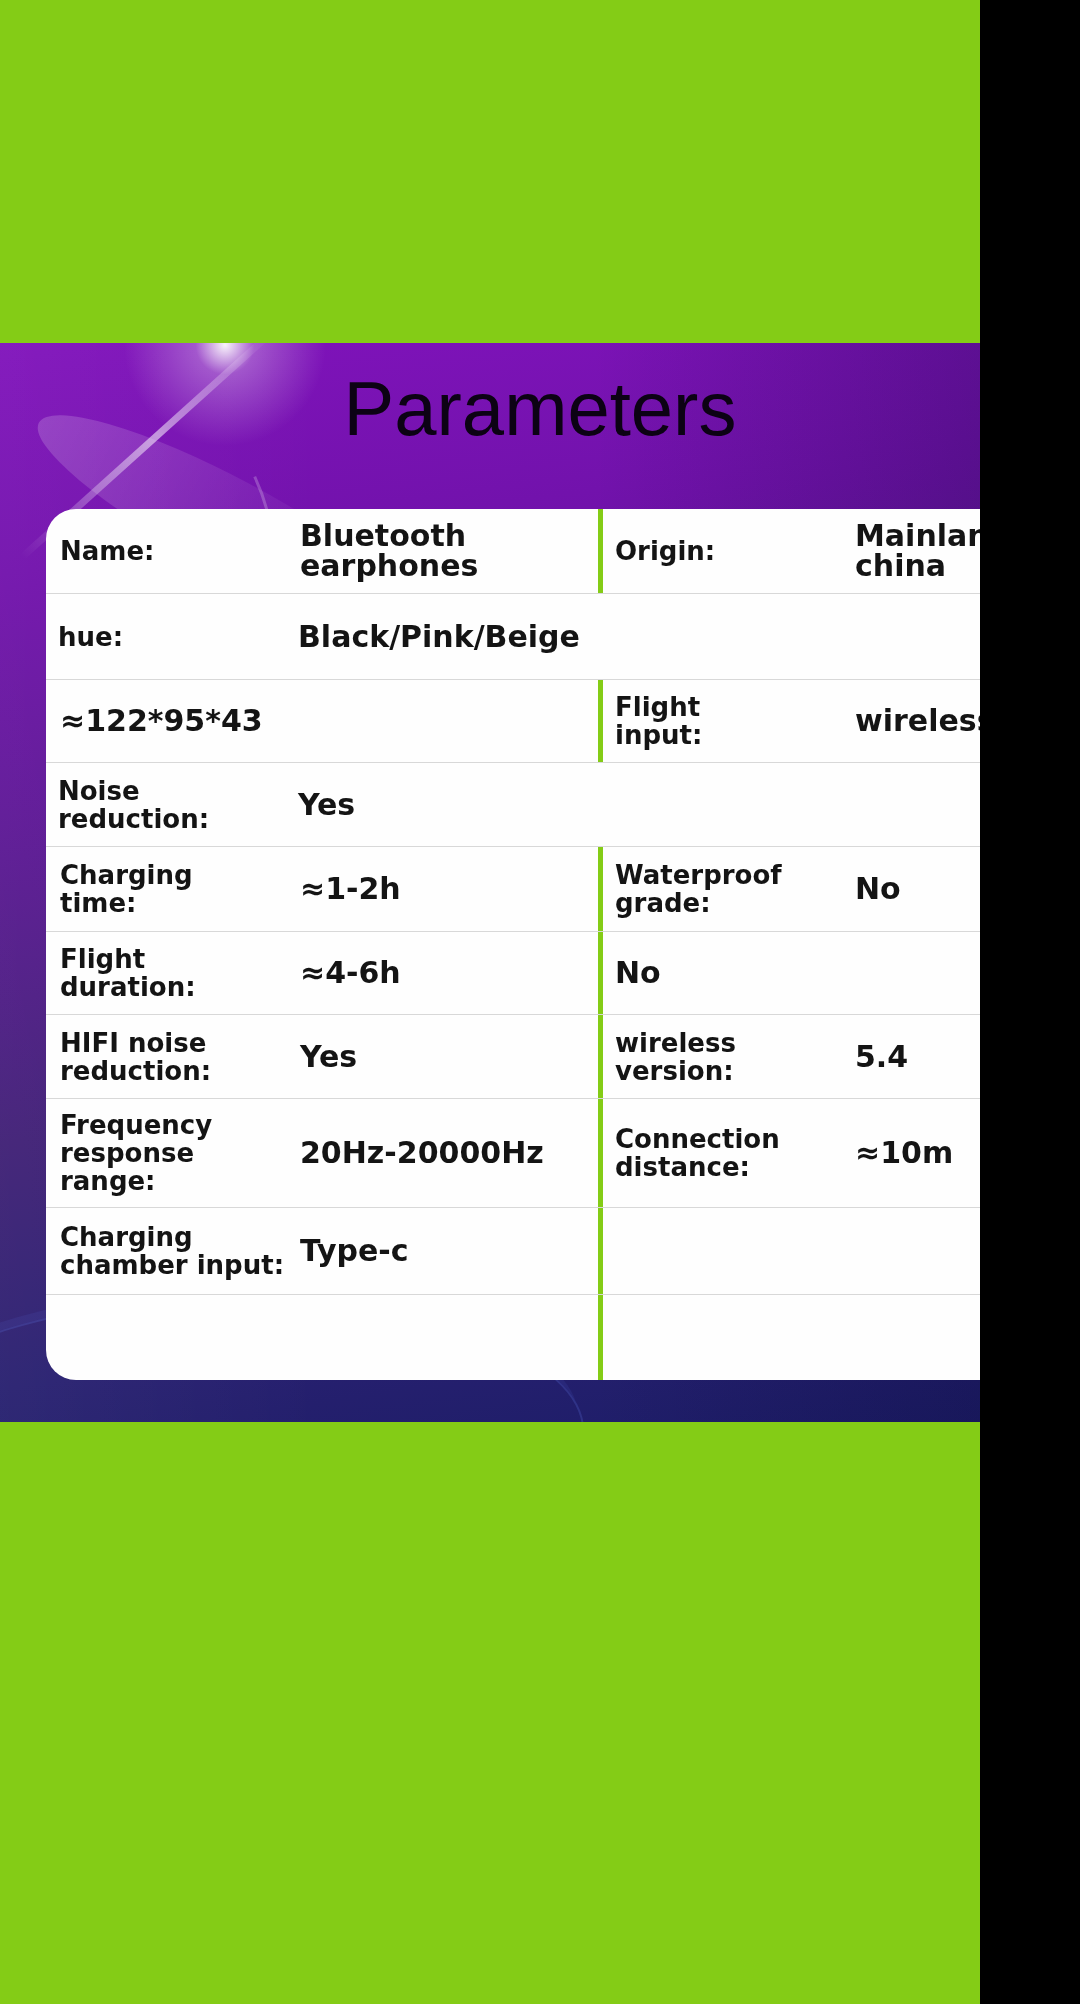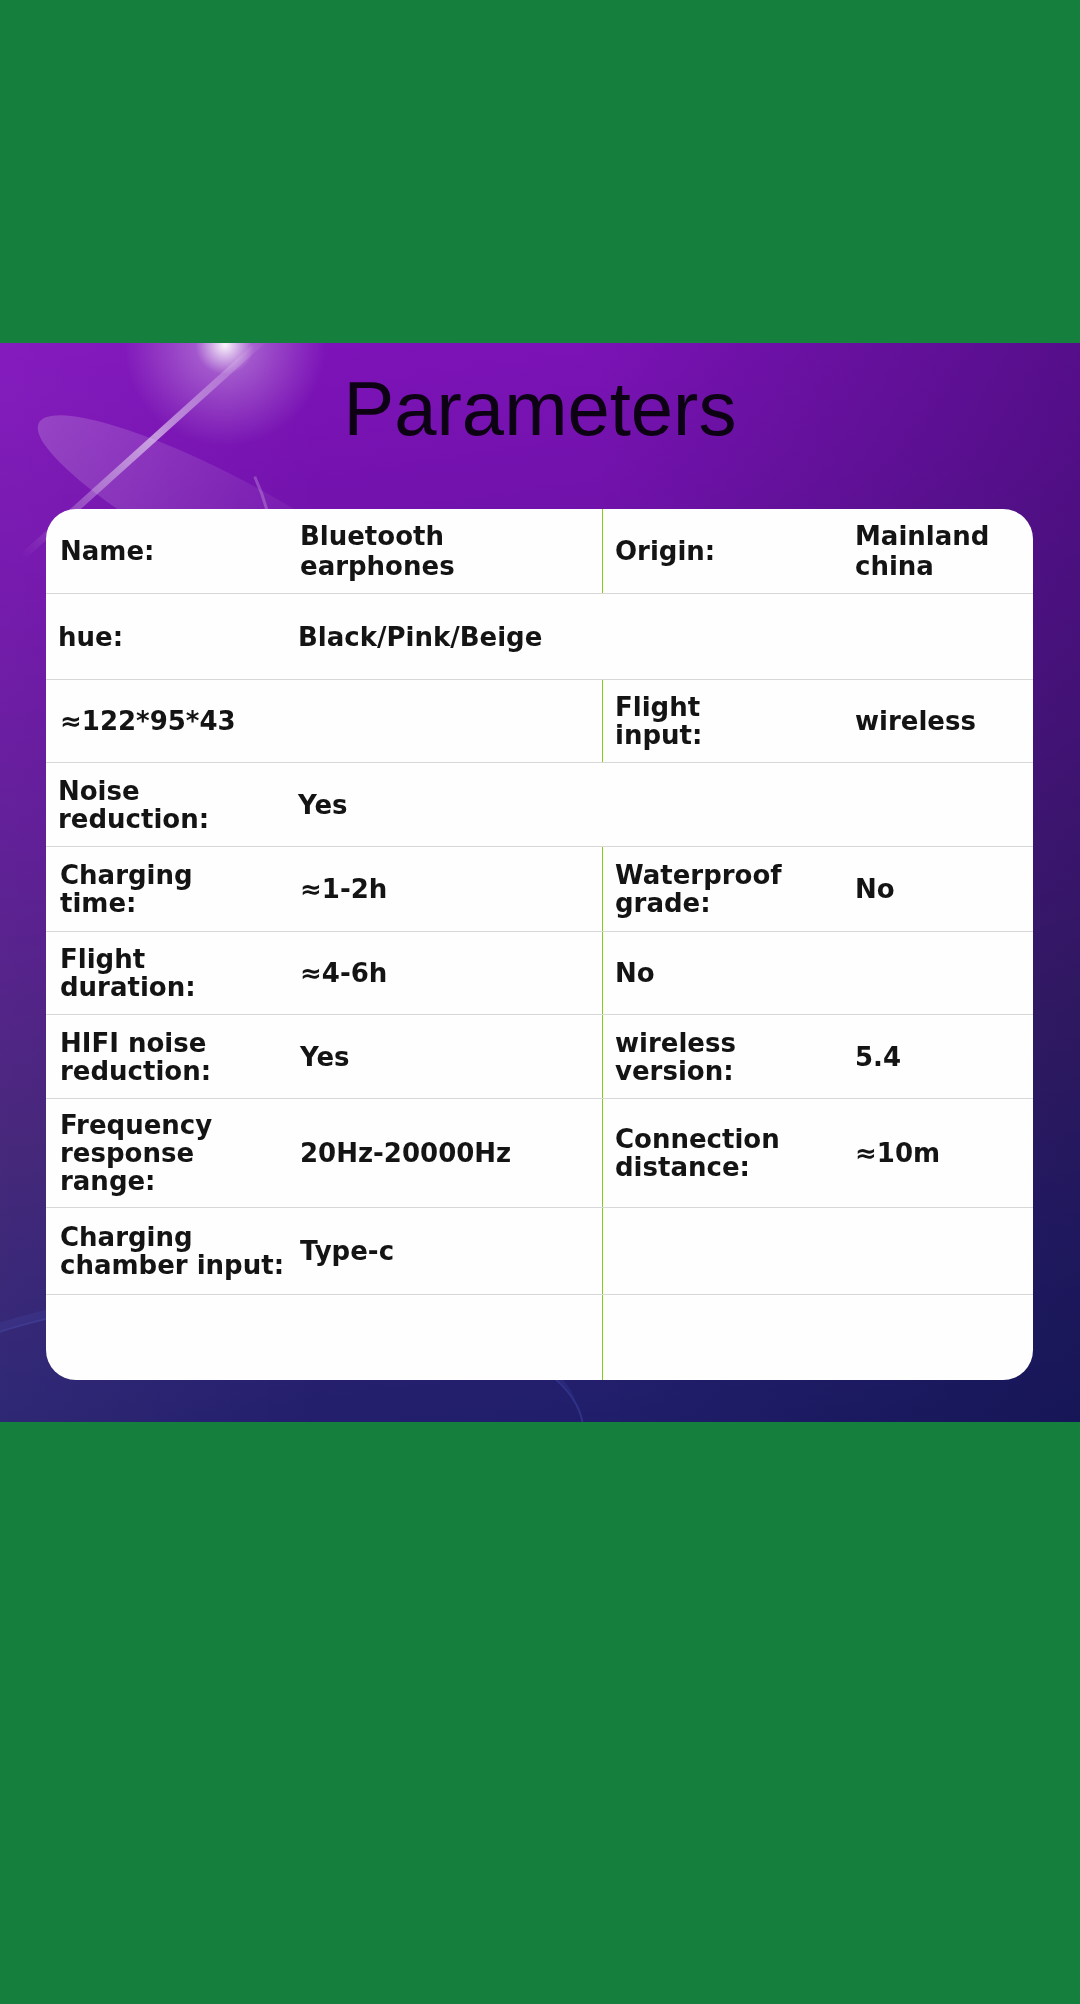--- a/index.html
+++ b/index.html
@@ -1,16 +1,16 @@
 <!DOCTYPE html>
 <html><head>
 <meta charset="utf-8">
 <style>
   html,body{margin:0;padding:0;background:#000;}
-  .page{position:relative;width:1080px;height:2004px;background:#15803d;overflow:hidden;
+  .page{position:relative;width:980px;height:2004px;background:#84cc16;overflow:hidden;
         font-family:"DejaVu Sans","Liberation Sans",sans-serif;}
   
   .hero{position:absolute;left:0;top:343px;width:1080px;height:1079px;overflow:hidden;
         background:linear-gradient(172deg,#8013bb 0%,#7112ab 20%,#5a1892 42%,#402076 65%,#282070 85%,#1b1d67 100%);}
   .hero-shade{position:absolute;inset:0;background:linear-gradient(90deg,rgba(255,255,255,0.04) 0%,transparent 30%,transparent 55%,rgba(10,5,50,0.30) 100%);}
   
   .flare-spot{position:absolute;left:95px;top:-128px;width:260px;height:260px;border-radius:50%;
         background:radial-gradient(circle,rgba(255,255,255,0.95) 0%,rgba(255,255,255,0.28) 16%,rgba(255,255,255,0) 55%);}
   .flare-streak{position:absolute;left:-20px;top:100px;width:330px;height:7px;
         background:linear-gradient(90deg,rgba(255,255,255,0) 0%,rgba(255,255,255,0.55) 55%,rgba(255,255,255,0) 100%);
@@ -28,26 +28,26 @@
         color:#0c0214;letter-spacing:0;}
   
   .spec-table{position:absolute;left:46px;top:166px;width:987px;height:871px;background:#fefefe;
         border-radius:30px;display:flex;flex-direction:column;overflow:hidden;box-sizing:border-box;}
   .row{display:flex;flex:0 0 auto;border-bottom:1px solid #d8d8d8;box-sizing:border-box;}
   .row:nth-child(1){height:85px}.row:nth-child(2){height:86px}.row:nth-child(3){height:83px}
   .row:nth-child(4){height:84px}.row:nth-child(5){height:85px}.row:nth-child(6){height:83px}
   .row:nth-child(7){height:84px}.row:nth-child(8){height:109px}.row:nth-child(9){height:87px}
   .row:last-child{border-bottom:none;flex:1 1 auto;}
   .cell{display:flex;align-items:center;box-sizing:border-box;min-width:0;}
-  .cell-left{width:557px;border-right:1px solid #84cc16;padding-left:14px;}
+  .cell-left{width:557px;border-right:5px solid #84cc16;padding-left:14px;}
   .cell-right{flex:1;padding-left:12px;padding-right:4px;}
   .label{flex:0 1 240px;min-width:0;white-space:pre-line;
         font-weight:bold;font-size:26px;line-height:28px;color:#141414;}
   .value{flex:0 0 auto;white-space:pre-line;
-        font-weight:bold;font-size:26px;line-height:30px;color:#141414;}
+        font-weight:bold;font-size:30px;line-height:30px;color:#141414;}
 </style>
 </head>
 <body>
 
 <div class="page">
   <div class="hero">
     <div class="hero-shade"></div>
     <div class="flare-beam"></div>
     <div class="flare-arc"></div>
     <div class="flare-streak"></div>

